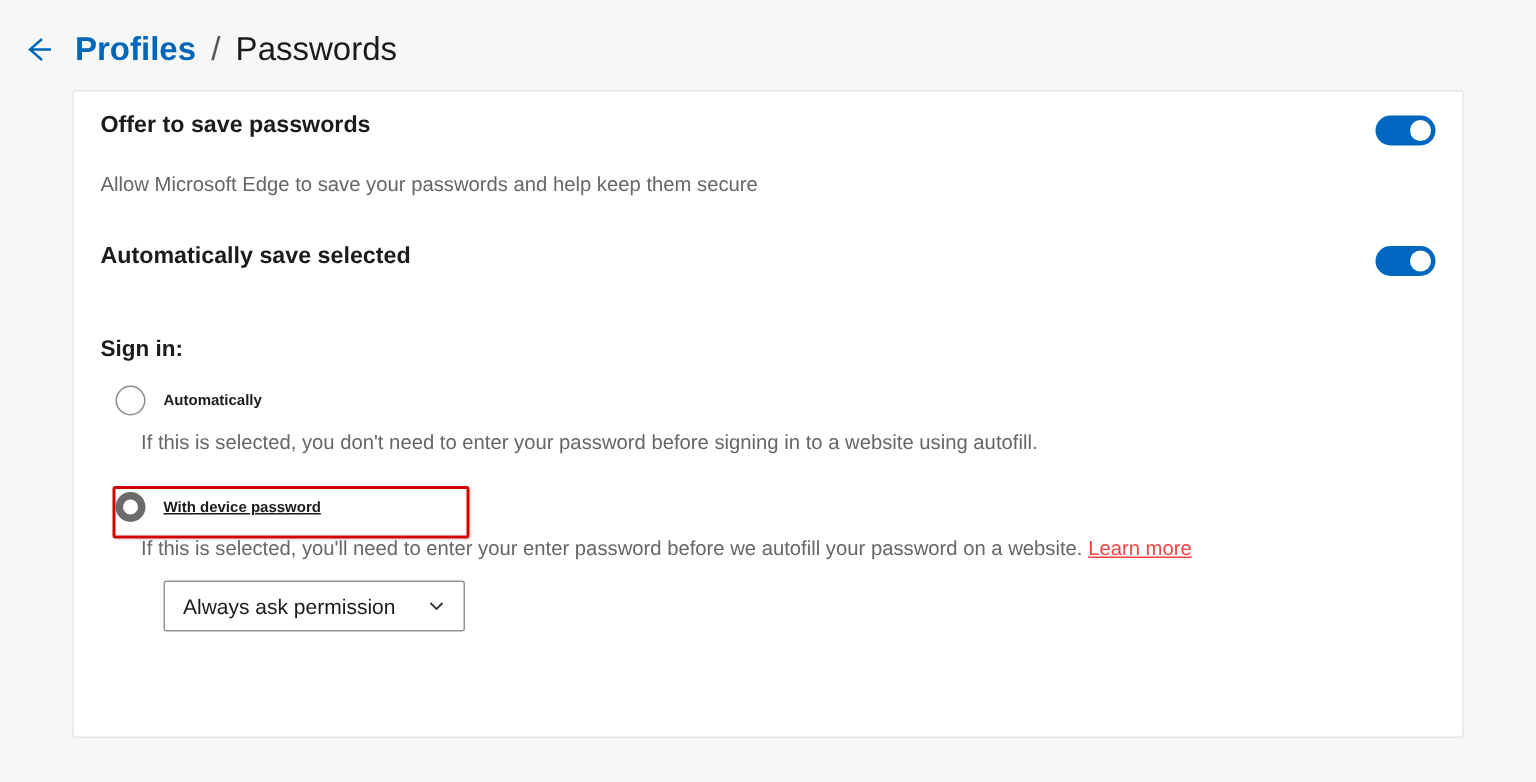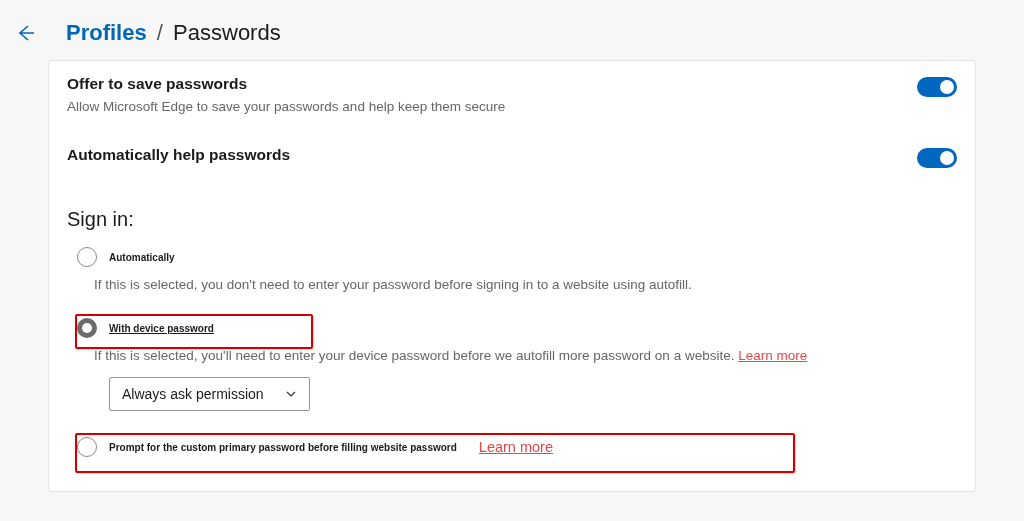--- a/index.html
+++ b/index.html
@@ -9,21 +9,21 @@
     width: 1024px;
     height: 521px;
     font-family: "Segoe UI", Tahoma, sans-serif;
     background: #f7f7f7;
     color: #1b1b1b;
     overflow: hidden;
   }
   .breadcrumb {
     display: flex;
     align-items: center;
-    gap: 30px;
+    gap: 14px;
     padding: 20px 16px 14px 16px;
   }
   .back-arrow {
     color: #0067b8;
     display: flex;
     align-items: center;
   }
   .breadcrumb-text {
     font-size: 22px;
     font-weight: 600;
@@ -42,21 +42,21 @@
     overflow: hidden;
   }
   .row {
     display: flex;
     align-items: flex-start;
     justify-content: space-between;
     padding: 14px 18px 10px 18px;
   }
   .row .left { flex: 1; }
   .row-title { font-size: 15.5px; font-weight: 600; color: #1b1b1b; }
-  .row-desc { font-size: 13.5px; color: #666; margin-top: 6px; }
+  .row-desc { font-size: 13.5px; color: #666; margin-top: 22px; }
   .toggle {
     position: relative;
     width: 40px;
     height: 20px;
     background: #0067c0;
     border-radius: 10px;
     flex-shrink: 0;
     margin-top: 2px;
   }
   .toggle::after {
@@ -64,22 +64,22 @@
     position: absolute;
     top: 3px;
     right: 3px;
     width: 14px;
     height: 14px;
     background: #fff;
     border-radius: 50%;
   }
 
   .section-header {
-    font-size: 20px;
-    font-weight: 400;
+    font-size: 15px;
+    font-weight: 700;
     padding: 18px 18px 8px 18px;
   }
 
   .options { padding: 0 18px 0 28px; }
 
   .option-block { position: relative; padding-top: 8px; }
 
   .radio-row {
     display: flex;
     align-items: center;
@@ -164,21 +164,21 @@
   <div class="row">
     <div class="left">
       <div class="row-title">Offer to save passwords</div>
       <div class="row-desc">Allow Microsoft Edge to save your passwords and help keep them secure</div>
     </div>
     <div class="toggle"></div>
   </div>
 
   <div class="row" style="padding-top:22px;">
     <div class="left">
-      <div class="row-title">Automatically help passwords</div>
+      <div class="row-title">Automatically save selected</div>
     </div>
     <div class="toggle"></div>
   </div>
 
   <div class="section-header" style="padding-top:30px;">Sign in:</div>
 
   <div class="options">
 
     <div class="option-block">
       <div class="radio-row">
@@ -190,38 +190,30 @@
 
     <div class="spacer"></div>
 
     <div class="option-block">
       <div class="highlight-box" id="hl1"></div>
       <div class="radio-row" style="position:relative;text-decoration:underline;">
         <span class="radio selected"></span>
         <span class="radio-label">With device password</span>
       </div>
       <div class="option-desc">
-        <span>If this is selected, you'll need to enter your device password before we autofill more password on a website. </span><a class="inline-link">Learn more</a>
+        <span>If this is selected, you'll need to enter your enter password before we autofill your password on a website. </span><a class="inline-link">Learn more</a>
       </div>
       <div class="dropdown">
         <span>Always ask permission</span>
         <span class="chevron">
           <svg width="12" height="12" viewBox="0 0 12 12" fill="none" stroke="#333" stroke-width="1.2">
             <path d="M2 4 L6 8 L10 4"></path>
           </svg>
         </span>
       </div>
     </div>
 
     <div class="spacer"></div>
 
-    <div class="option-block" style="padding-bottom:14px;">
-      <div class="highlight-box" id="hl2"></div>
-      <div class="radio-row" style="position:relative;">
-        <span class="radio"></span>
-        <span class="radio-label" style="font-weight:600;">Prompt for the custom primary password before filling website password</span>
-        <a class="inline-link" style="margin-left:10px; font-size:14.5px;">Learn more</a>
-      </div>
-    </div>
 
   </div>
 
 </div>
 
 </body></html>

